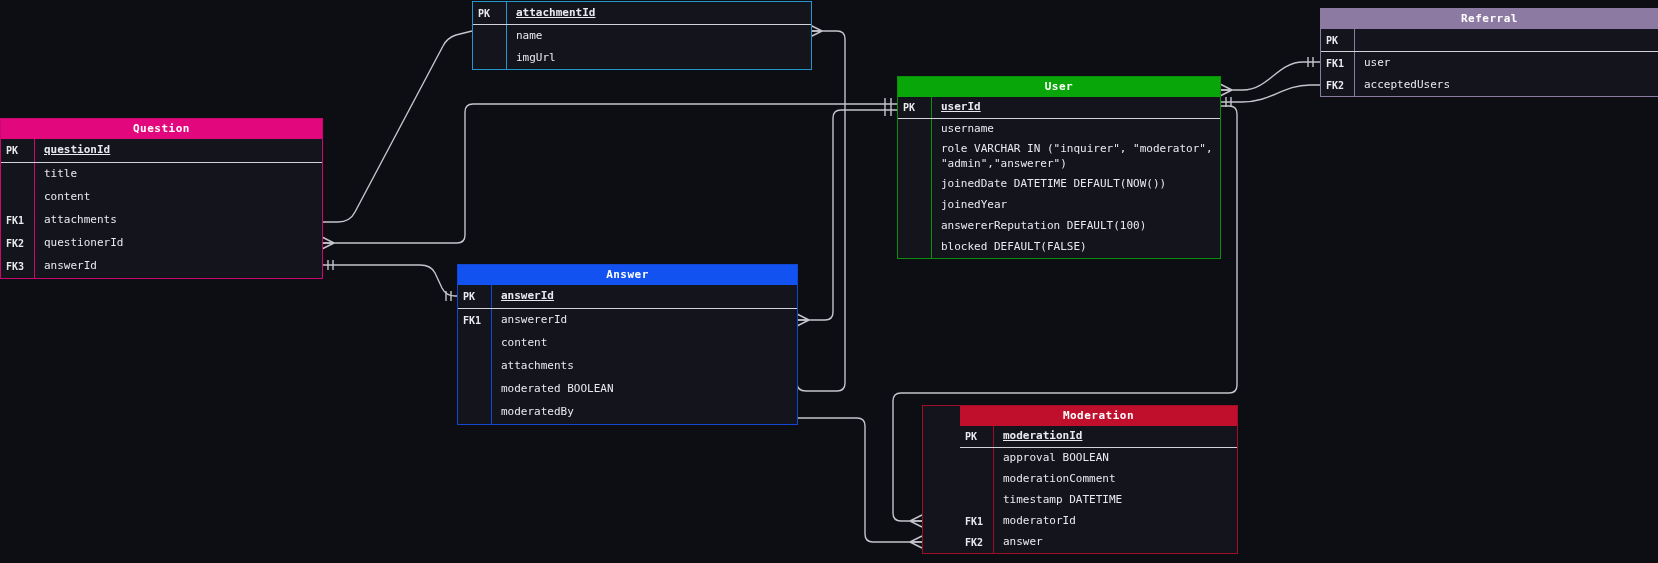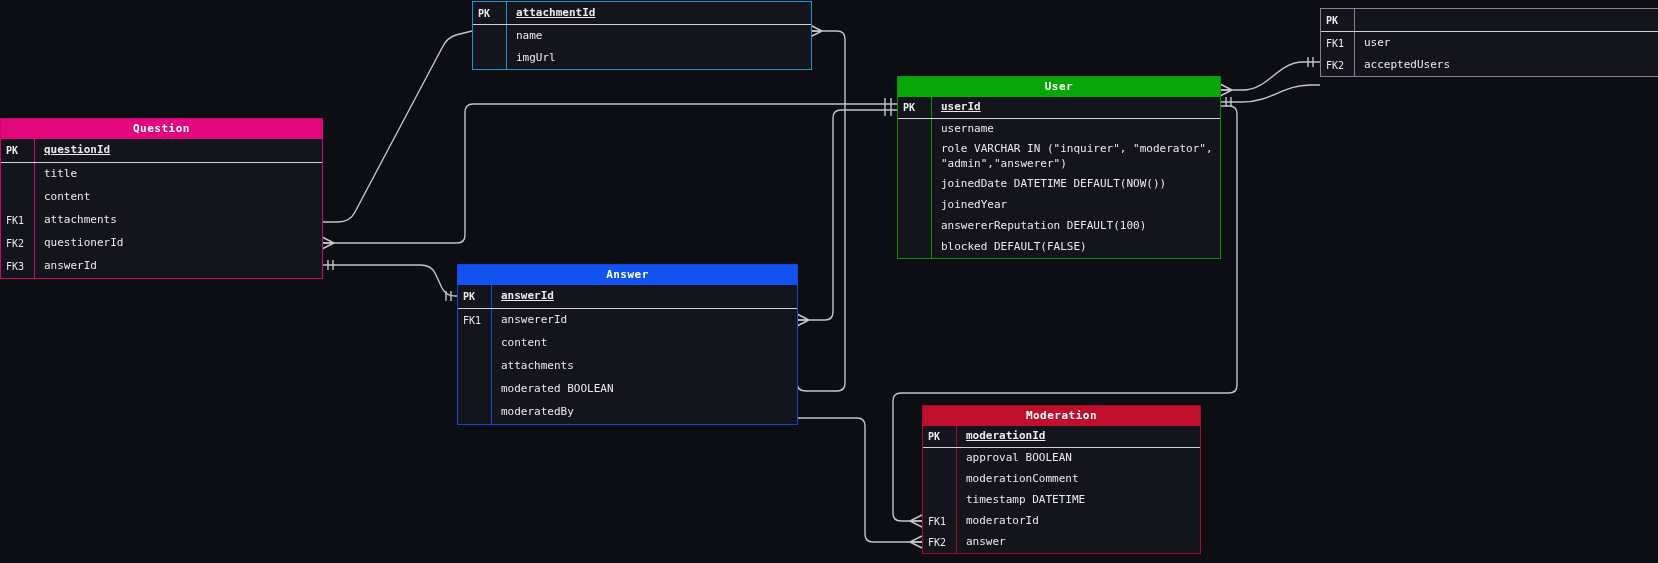--- a/index.html
+++ b/index.html
@@ -24,20 +24,21 @@
   .row{display:flex;align-items:center;min-height:22px;}
   .t-question .row{min-height:23px}
   .t-answer .row{min-height:23px}
   .t-user .row{min-height:21px}
   .t-moderation .row{min-height:21px}
   .key{
     flex:0 0 26px;padding:2px 2px 2px 5px;
     border-right:1px solid var(--bc);
     align-self:stretch;display:flex;align-items:center;
     font-size:10px;
+    font-weight:bold;
   }
   .field{padding:2px 4px 2px 9px;line-height:1.35;}
   .pk .key{font-weight:bold;}
   .pk .field{font-weight:bold;text-decoration:underline;}
   .pk{border-bottom:1px solid #d2d2da;}
 </style>
 </head>
 <body>
 
 <svg id="wires" width="1658" height="563">
@@ -84,20 +85,21 @@
     <span class="key"></span>
     <span class="field">name</span>
   </div>
   <div class="row">
     <span class="key"></span>
     <span class="field">imgUrl</span>
   </div>
 </div>
 
 <div class="etable t-referral" style="left: 1320px; top: 8px; width: 337px; --hc: #8d7aa3; --bc: #8d7aa3;">
+  <div class="hdr">Referral</div>
   <div class="row pk">
     <span class="key">PK</span>
   </div>
   <div class="row">
     <span class="key">FK1</span>
     <span class="field">user</span>
   </div>
   <div class="row">
     <span class="key">FK2</span>
     <span class="field">acceptedUsers</span>
@@ -185,21 +187,21 @@
   <div class="row">
     <span class="key"></span>
     <span class="field">moderated BOOLEAN</span>
   </div>
   <div class="row">
     <span class="key"></span>
     <span class="field">moderatedBy</span>
   </div>
 </div>
 
-<div class="etable t-moderation" style="left: 922px; top: 405px; width: 277px; --hc: #c00f2d; --bc: #a00d26;">
+<div class="etable t-moderation" style="left: 922px; top: 405px; width: 277px; padding-left: 37px; --hc: #c00f2d; --bc: #a00d26;">
   <div class="hdr">Moderation</div>
   <div class="row pk">
     <span class="key">PK</span>
     <span class="field">moderationId</span>
   </div>
   <div class="row">
     <span class="key"></span>
     <span class="field">approval BOOLEAN</span>
   </div>
   <div class="row">

